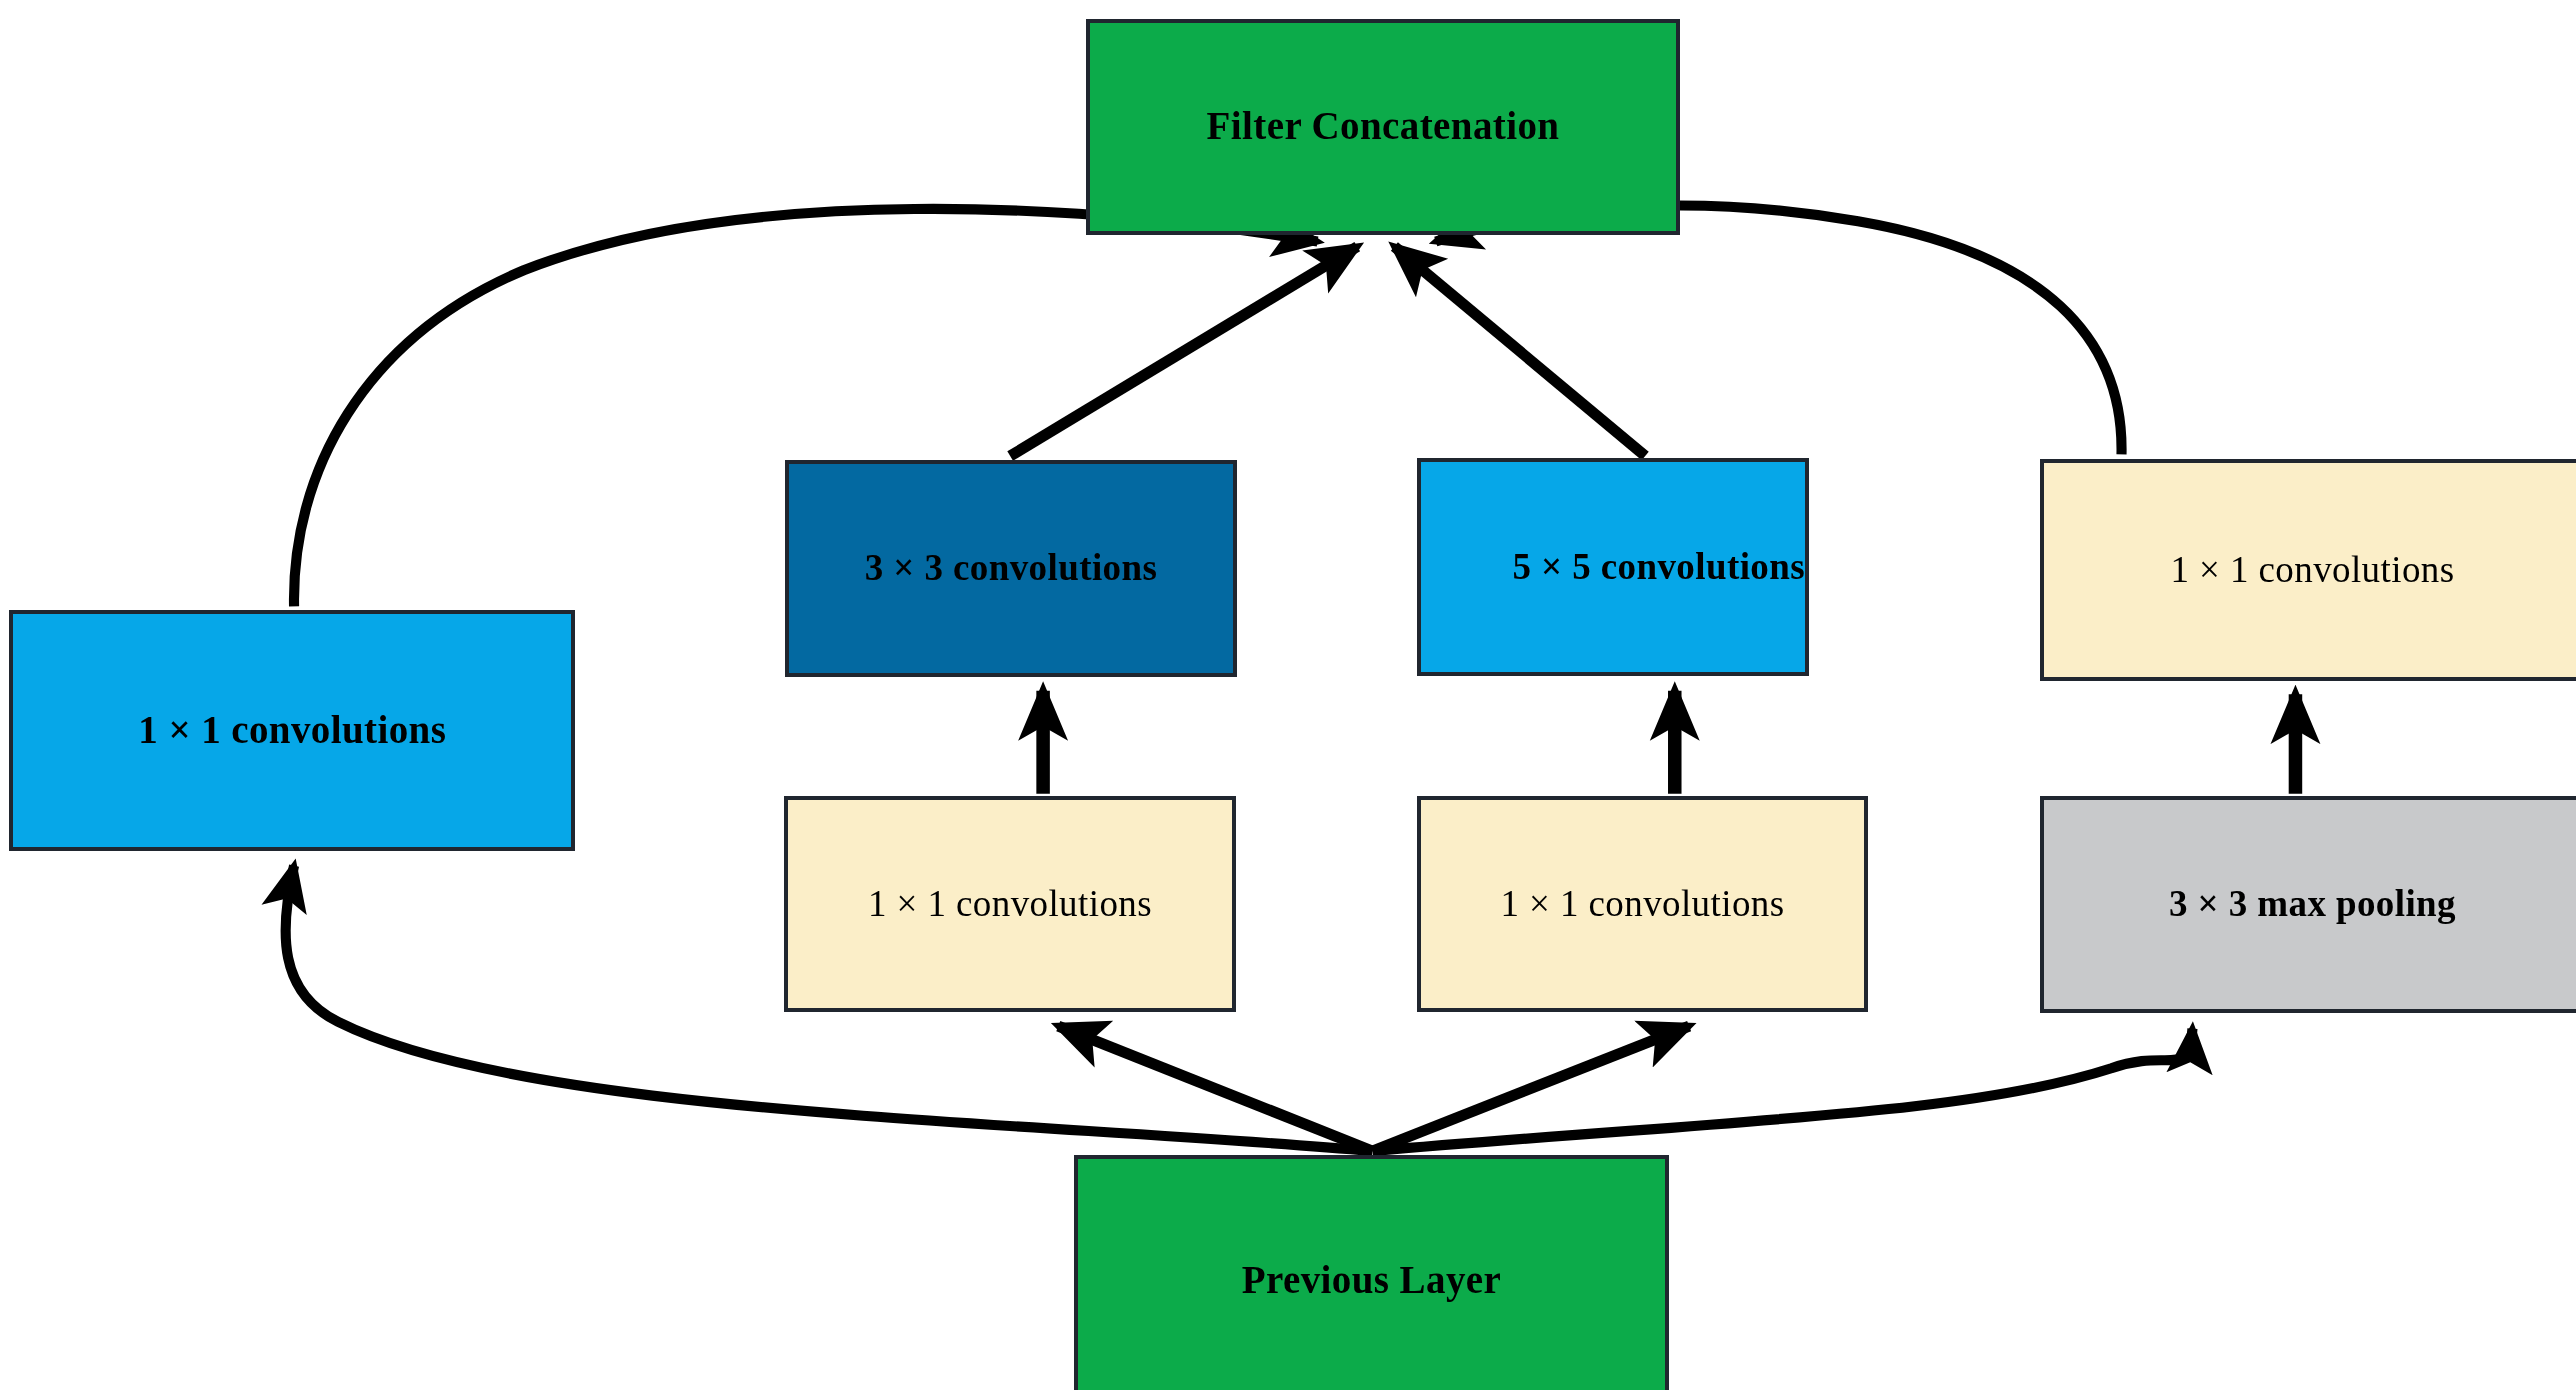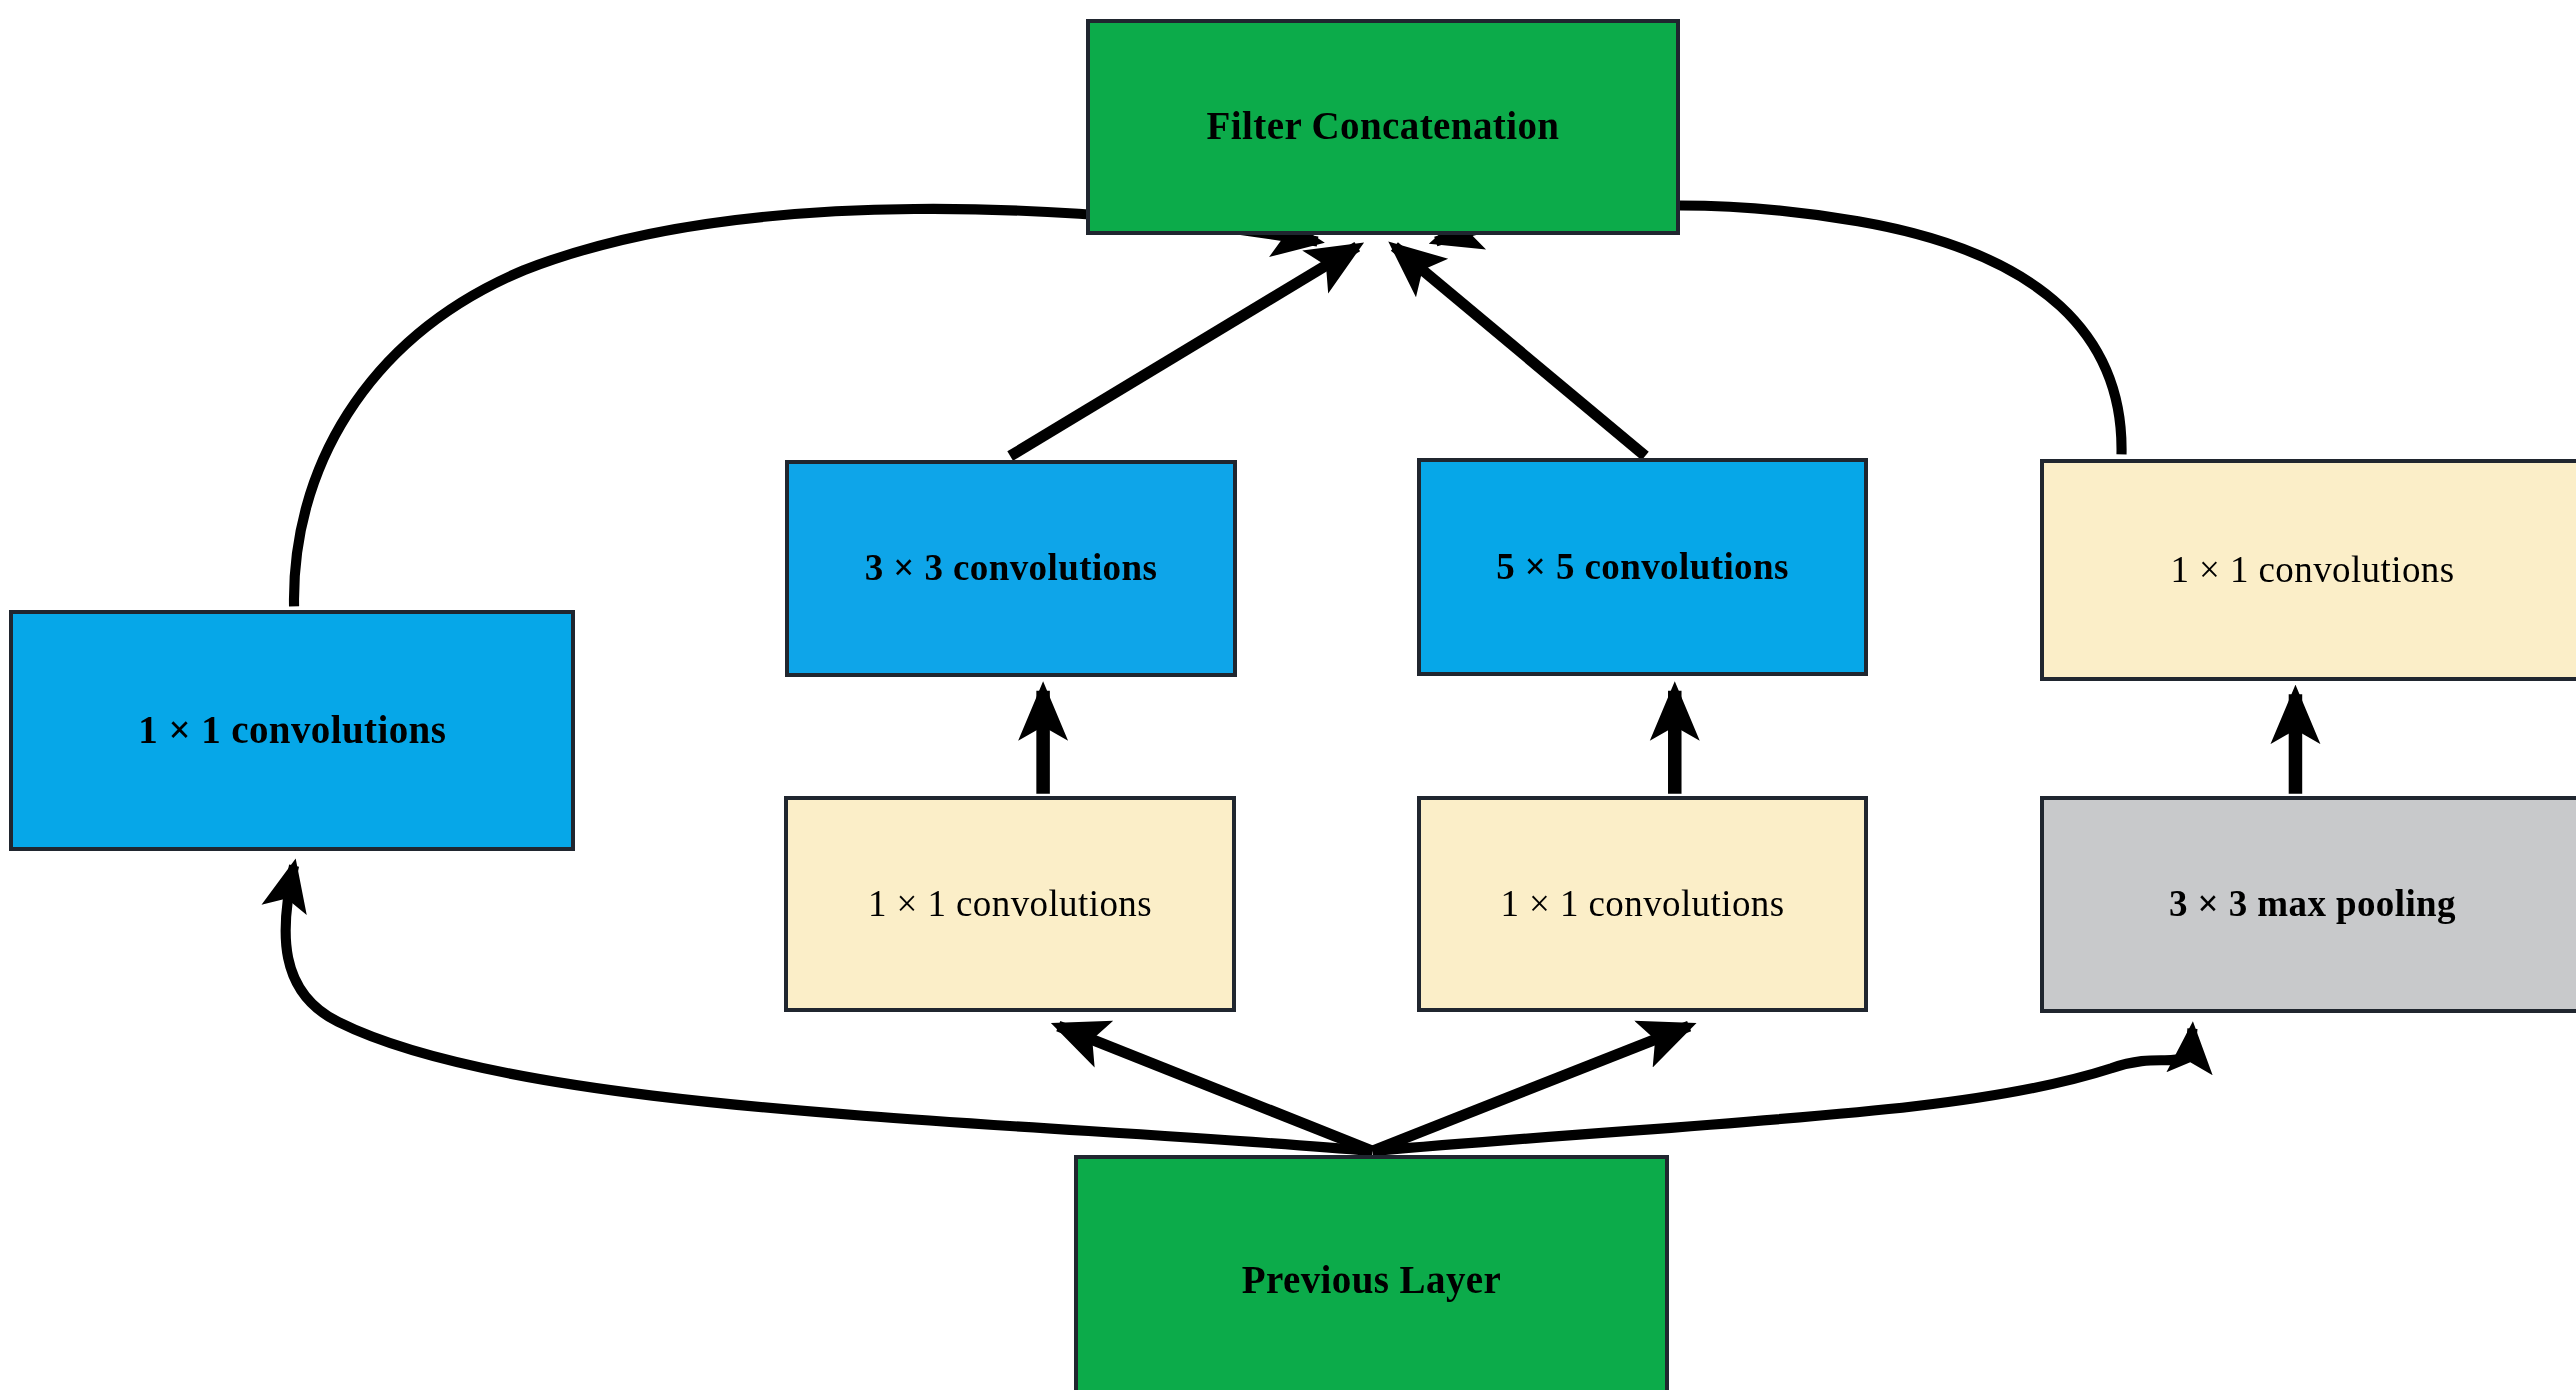--- a/index.html
+++ b/index.html
@@ -37,21 +37,21 @@
     color: #000000;
     letter-spacing: 0.4px;
     white-space: nowrap;
     text-align: center;
     line-height: 1.1;
   }
   
   #node-filter-concat     { left: 1080px; top: 18.6px;   width: 594px;  height: 216px; margin-left: 6px; }
   #node-left-1x1          { left: 9.3px;   top: 610px;  width: 566px;  height: 241px; }
   #node-conv3x3           { left: 785px;  top: 460px;  width: 452px;  height: 217px; }
-  #node-conv5x5           { left: 1417px; top: 458px;  width: 451px;  height: 218px; }
+  #node-conv5x5           { left: 1417px; top: 458px;  width: 392px;  height: 218px; justify-content: flex-end; }
   #node-right-1x1         { left: 2040px; top: 459px;  width: 545px;  height: 222px; }
   #node-reduce-1x1-a      { left: 784px;  top: 796px;  width: 452px;  height: 216px; }
   #node-reduce-1x1-b      { left: 1417px; top: 796px;  width: 451px;  height: 216px; }
   #node-maxpool3x3        { left: 2040px; top: 796px;  width: 545px;  height: 217px; }
   #node-previous-layer    { left: 1074px; top: 1155px; width: 595px;  height: 250px; }
 
   #node-filter-concat  .node-label { font-size: 39px; }
   #node-previous-layer .node-label { font-size: 39px; }
   #node-left-1x1       .node-label { font-size: 39px; }
   #node-conv3x3        .node-label { font-size: 37px; }
@@ -100,21 +100,21 @@
   </svg>
 
   <div class="node" id="node-filter-concat" style="background:#0cab4a;">
     <span class="node-label">Filter Concatenation</span>
   </div>
 
   <div class="node" id="node-left-1x1" style="background:#06a7e8;">
     <span class="node-label">1 × 1 convolutions</span>
   </div>
 
-  <div class="node" id="node-conv3x3" style="background:#0ea5e9;">
+  <div class="node" id="node-conv3x3" style="background:#0369a1;">
     <span class="node-label">3 × 3 convolutions</span>
   </div>
 
   <div class="node" id="node-conv5x5" style="background:#06a7e8;">
     <span class="node-label">5 × 5 convolutions</span>
   </div>
 
   <div class="node" id="node-right-1x1" style="background:#fbeec8;">
     <span class="node-label">1 × 1 convolutions</span>
   </div>

